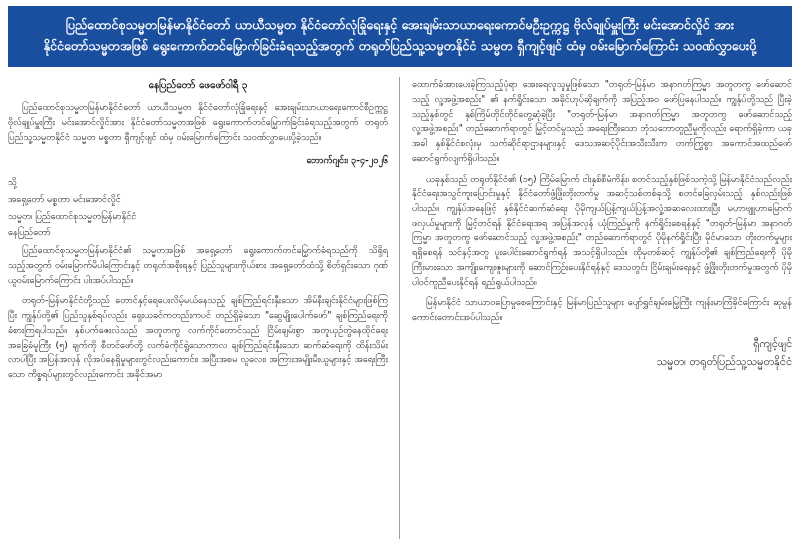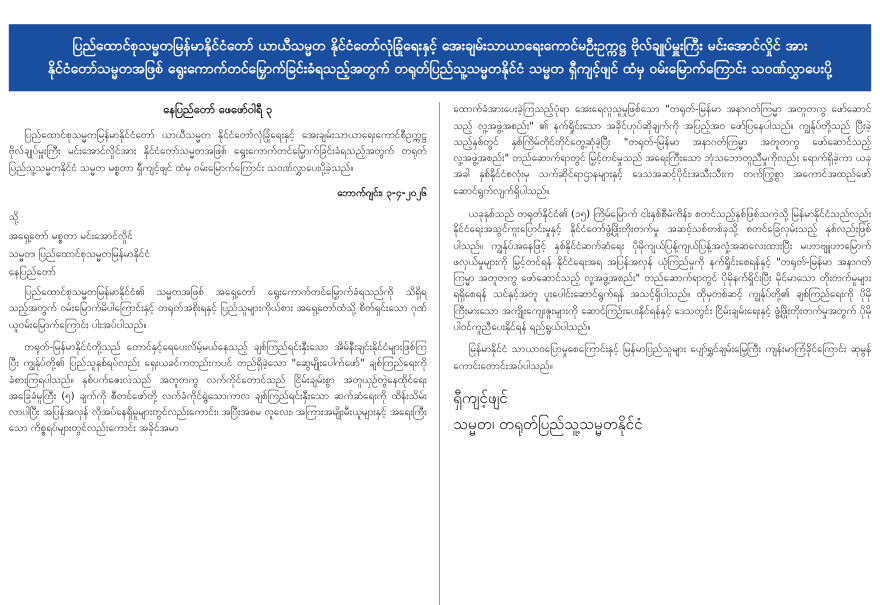--- a/index.html
+++ b/index.html
@@ -9,21 +9,21 @@
     width: 800px;
     height: 550px;
     background: #ffffff;
     font-family: "DejaVu Sans", "Liberation Sans", sans-serif;
   }
   .page {
     position: relative;
     width: 800px;
     height: 550px;
     background: #ffffff;
-    padding: 22px 8px;
+    padding: 6px 8px;
   }
   .headline {
     background: #1a4fa0;
     color: #ffffff;
     padding: 9px 14px 11px 14px;
     text-align: center;
     line-height: 1.65;
     font-size: 12.5px;
     font-weight: bold;
     letter-spacing: 0.1px;
@@ -61,22 +61,22 @@
     font-size: 9.1px;
     font-weight: bold;
   }
   .block {
     margin: 0 0 3px 0;
     text-indent: 0;
     text-align: left;
   }
   .sig {
     margin-top: 10px;
-    text-align: left;
-    font-size: 14px;
+    text-align: right;
+    font-size: 11px;
     line-height: 1.7;
   }
   .sig .sig-name { display: block; }
 </style>
 </head>
 <body>
 
 <div class="page">
 
   <div class="headline">

